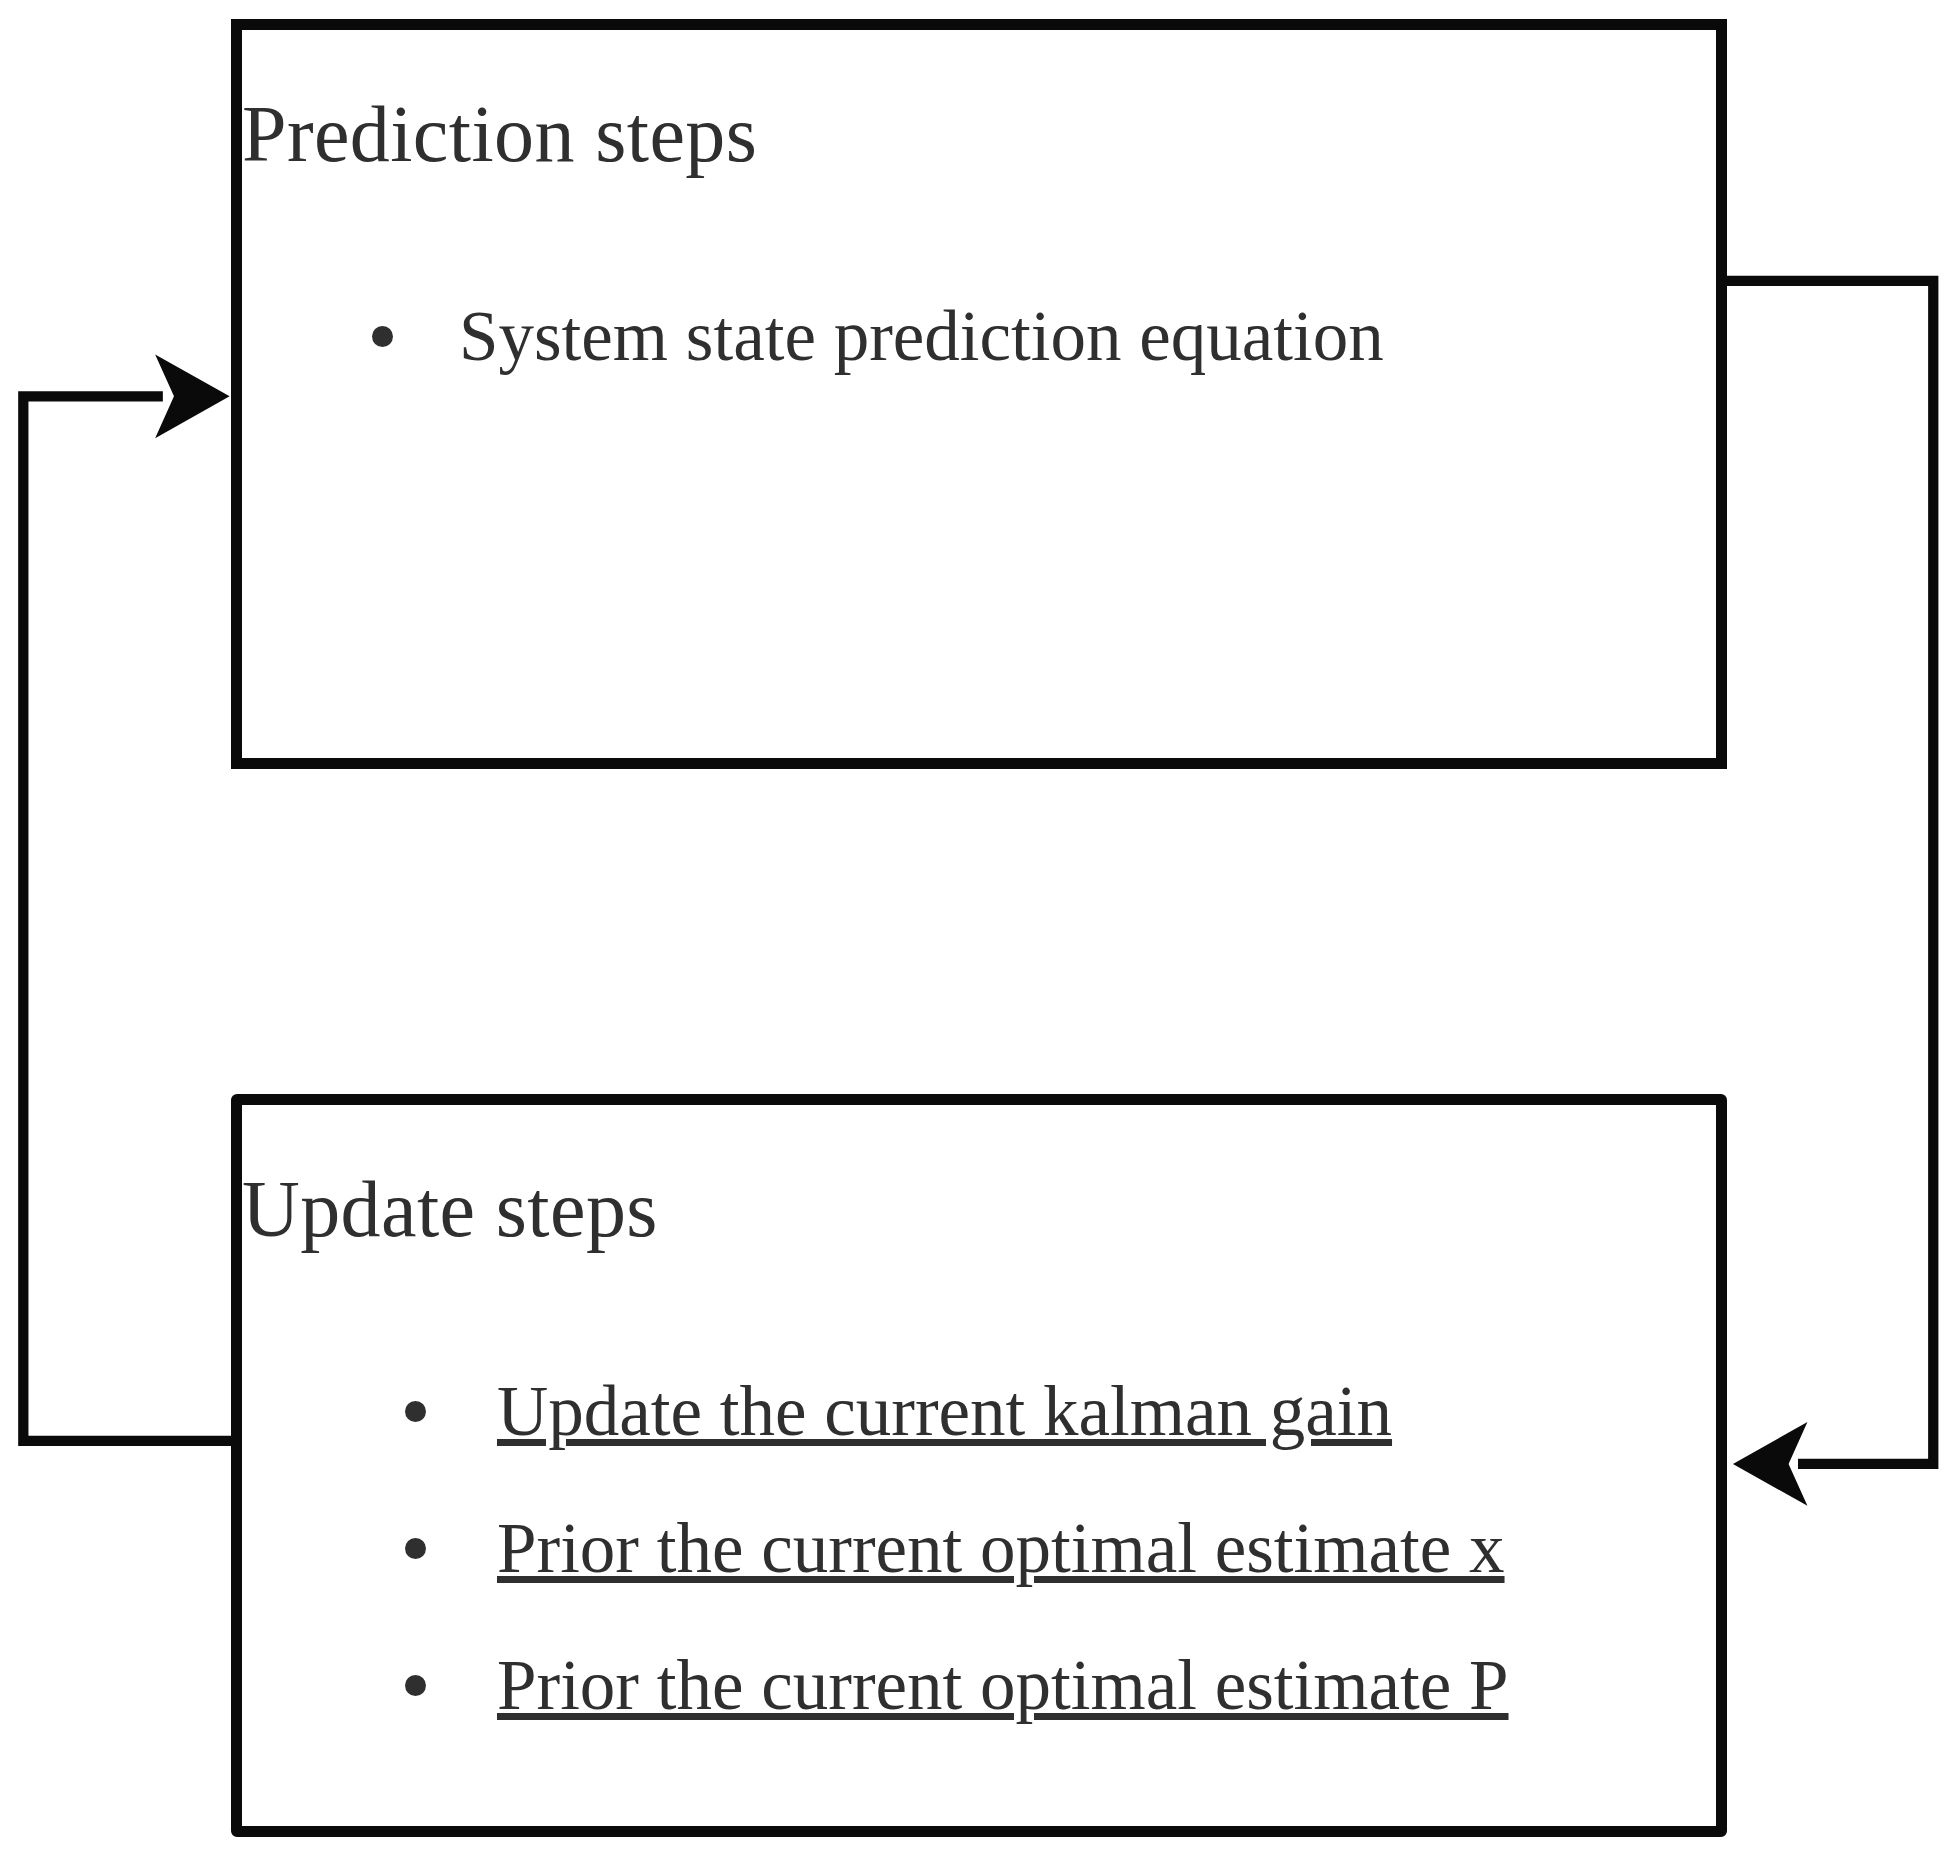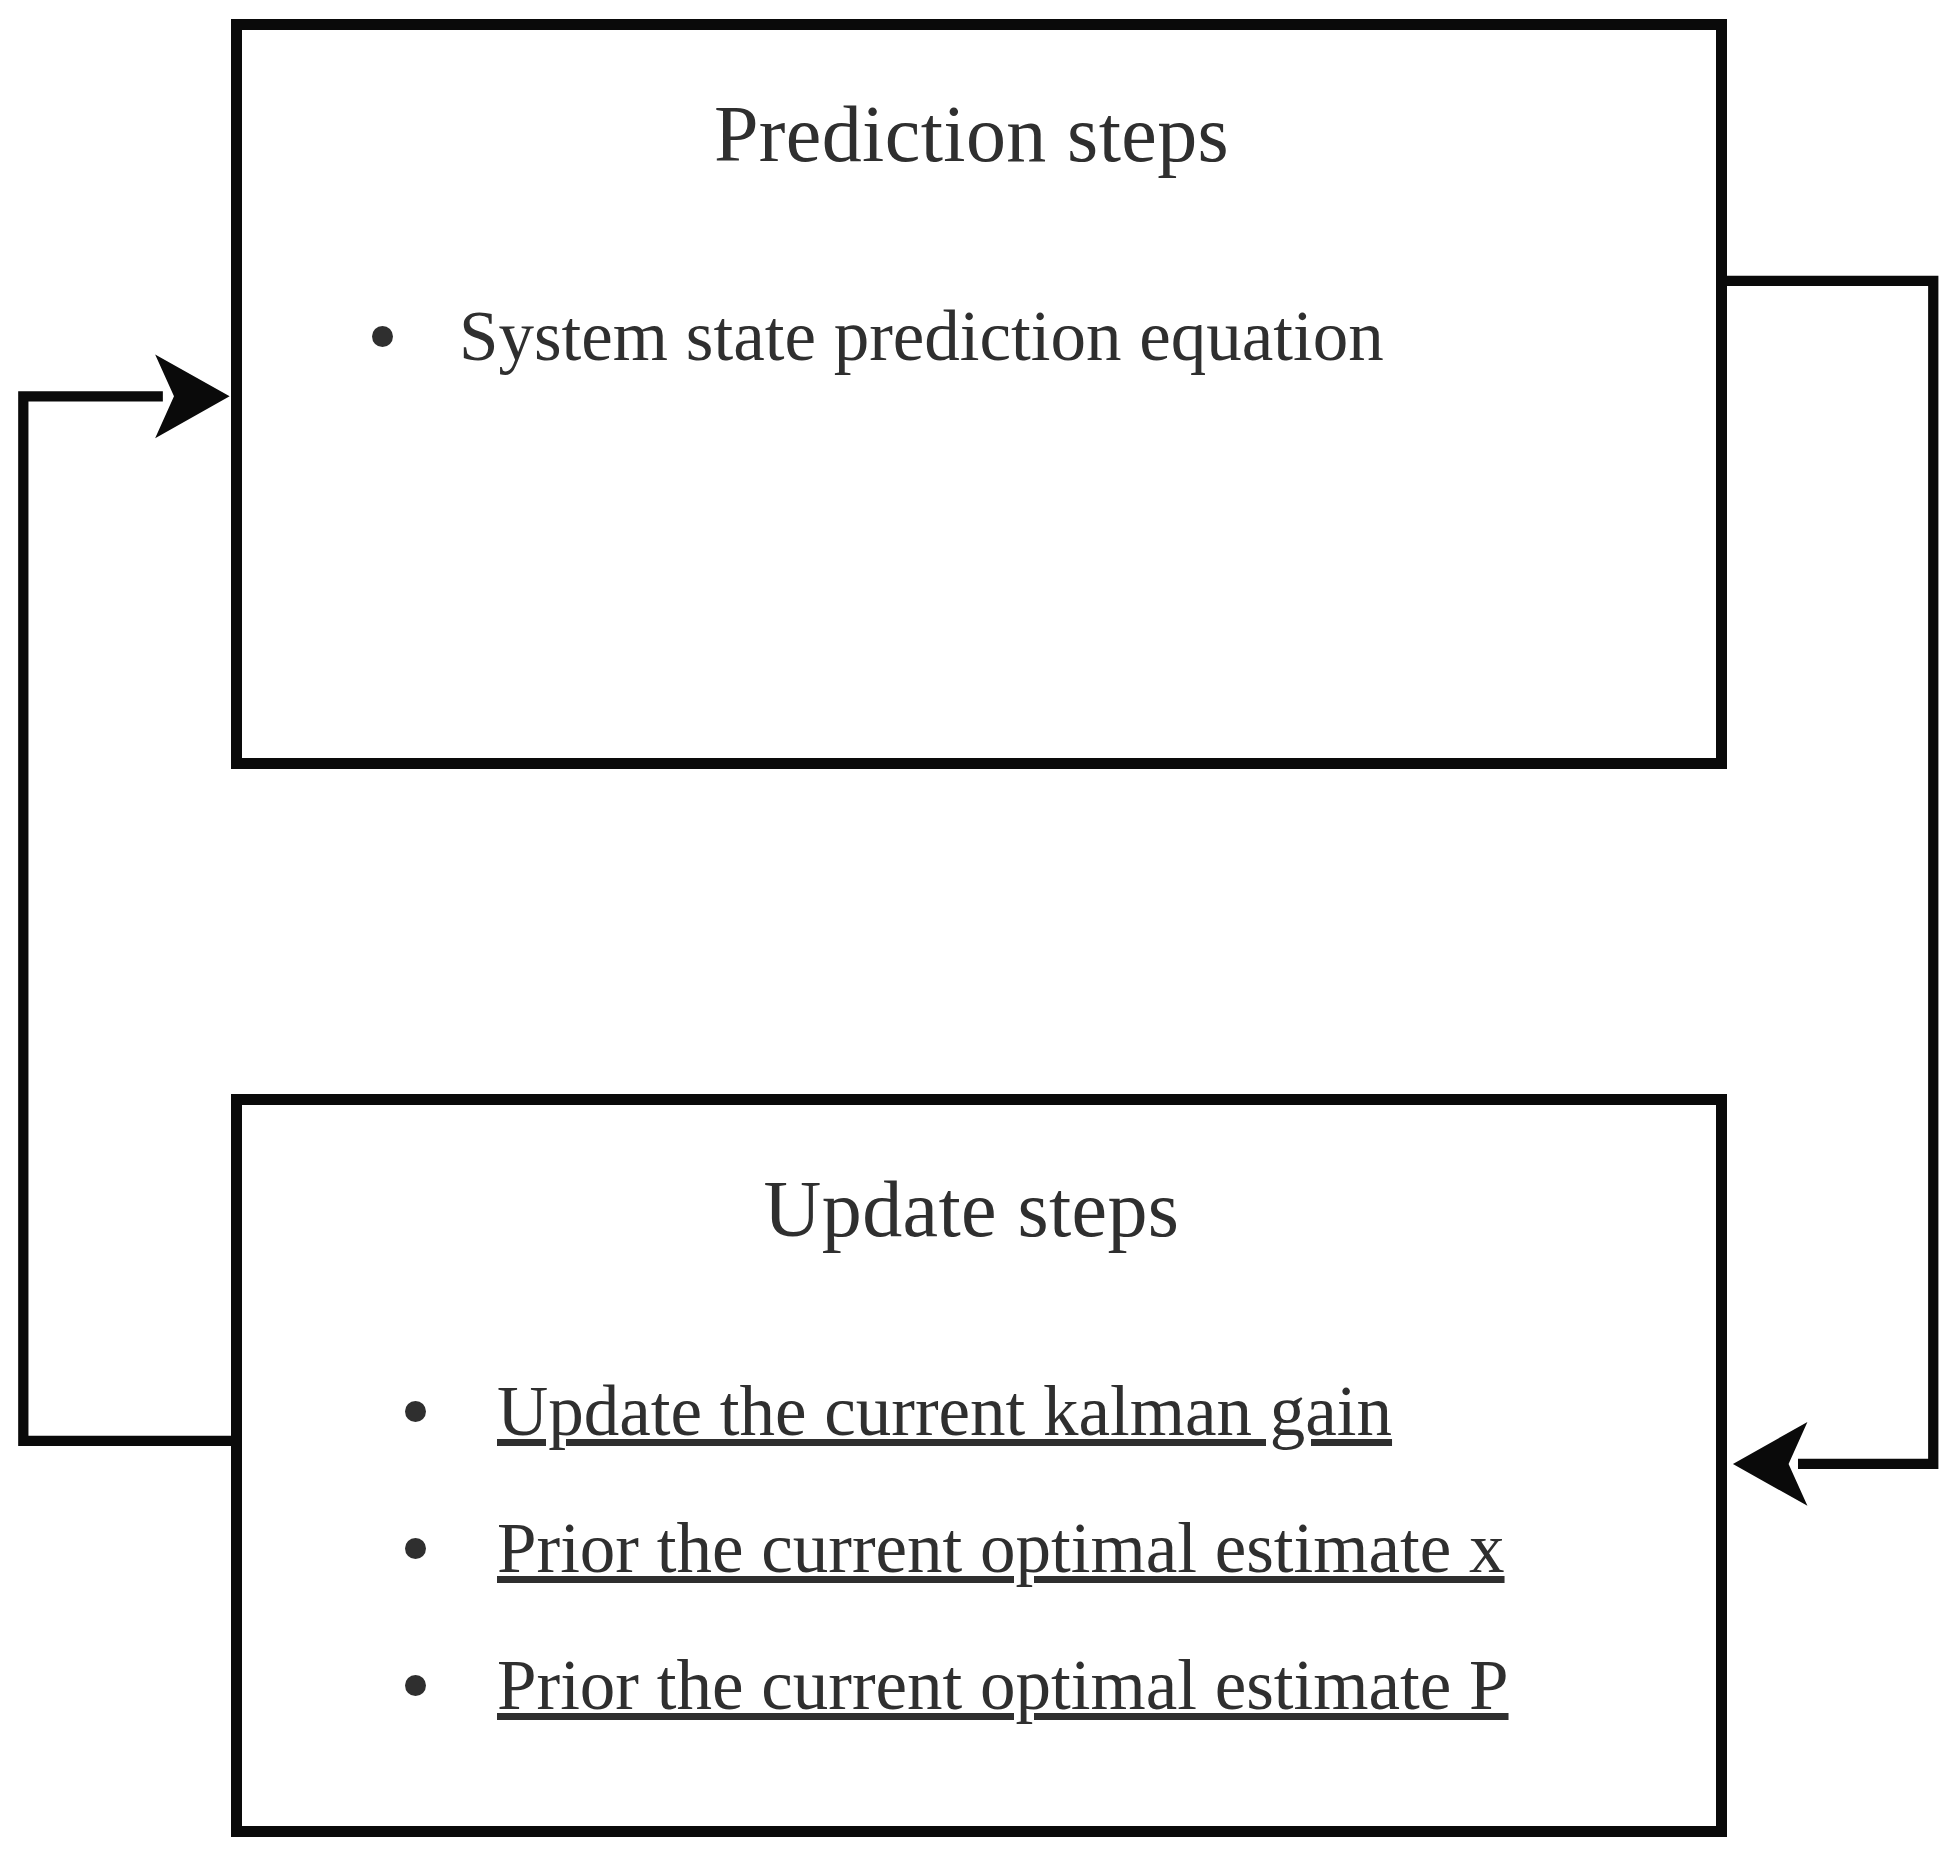--- a/index.html
+++ b/index.html
@@ -29,25 +29,24 @@
     position: absolute;
     border: 11px solid var(--line_color);
     background: var(--bg_color);
   }
   .box-prediction {
     left: 231px; top: 19px;
     width: 1496px; height: 750px;
   }
   .box-update {
     left: 231px; top: 1094px;
-    width: 1496px; height: 743px;
+    width: 1496px; height: 743px; border-radius: 6px;
   }
   .box-title {
     margin: 53px 15px 0 0;
-    text-align: center;
     font-size: 80px;
     line-height: 103px;
     font-weight: 400;
     color: var(--text_color);
     letter-spacing: 0.4px;
   }
   ul.step-list {
     list-style: none;
     margin: 82px 0 0 0;
     padding: 0;

